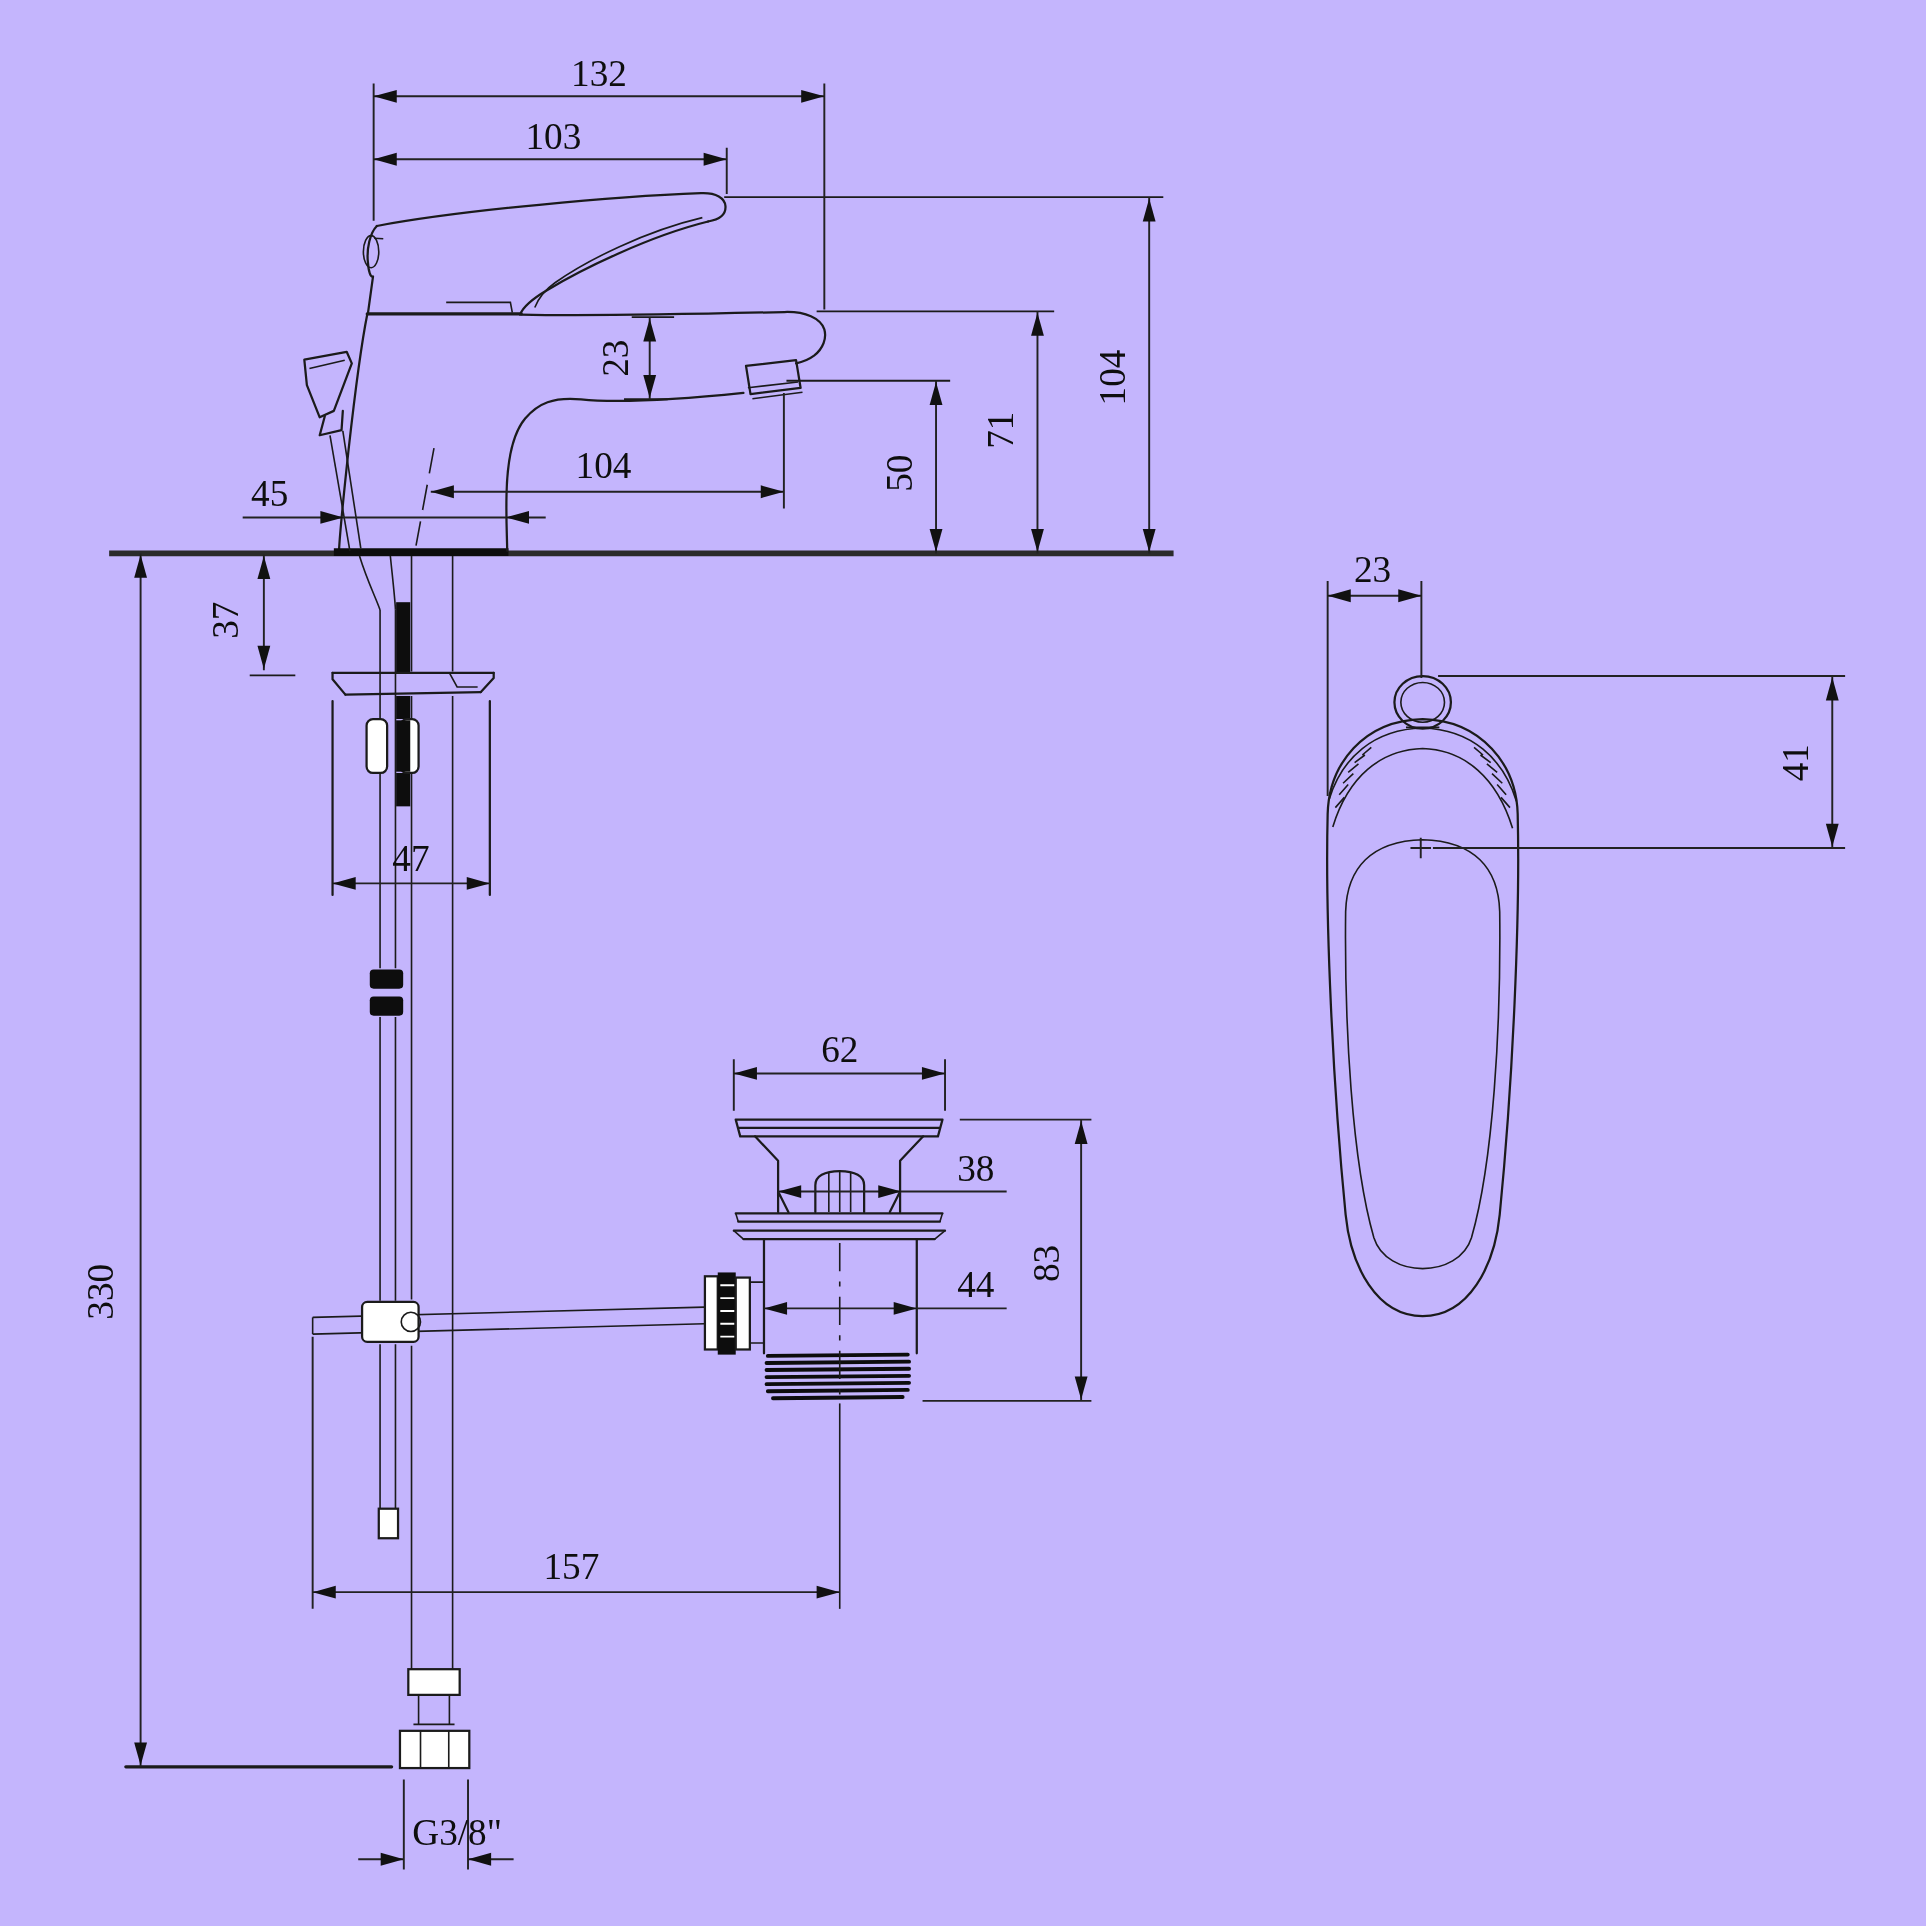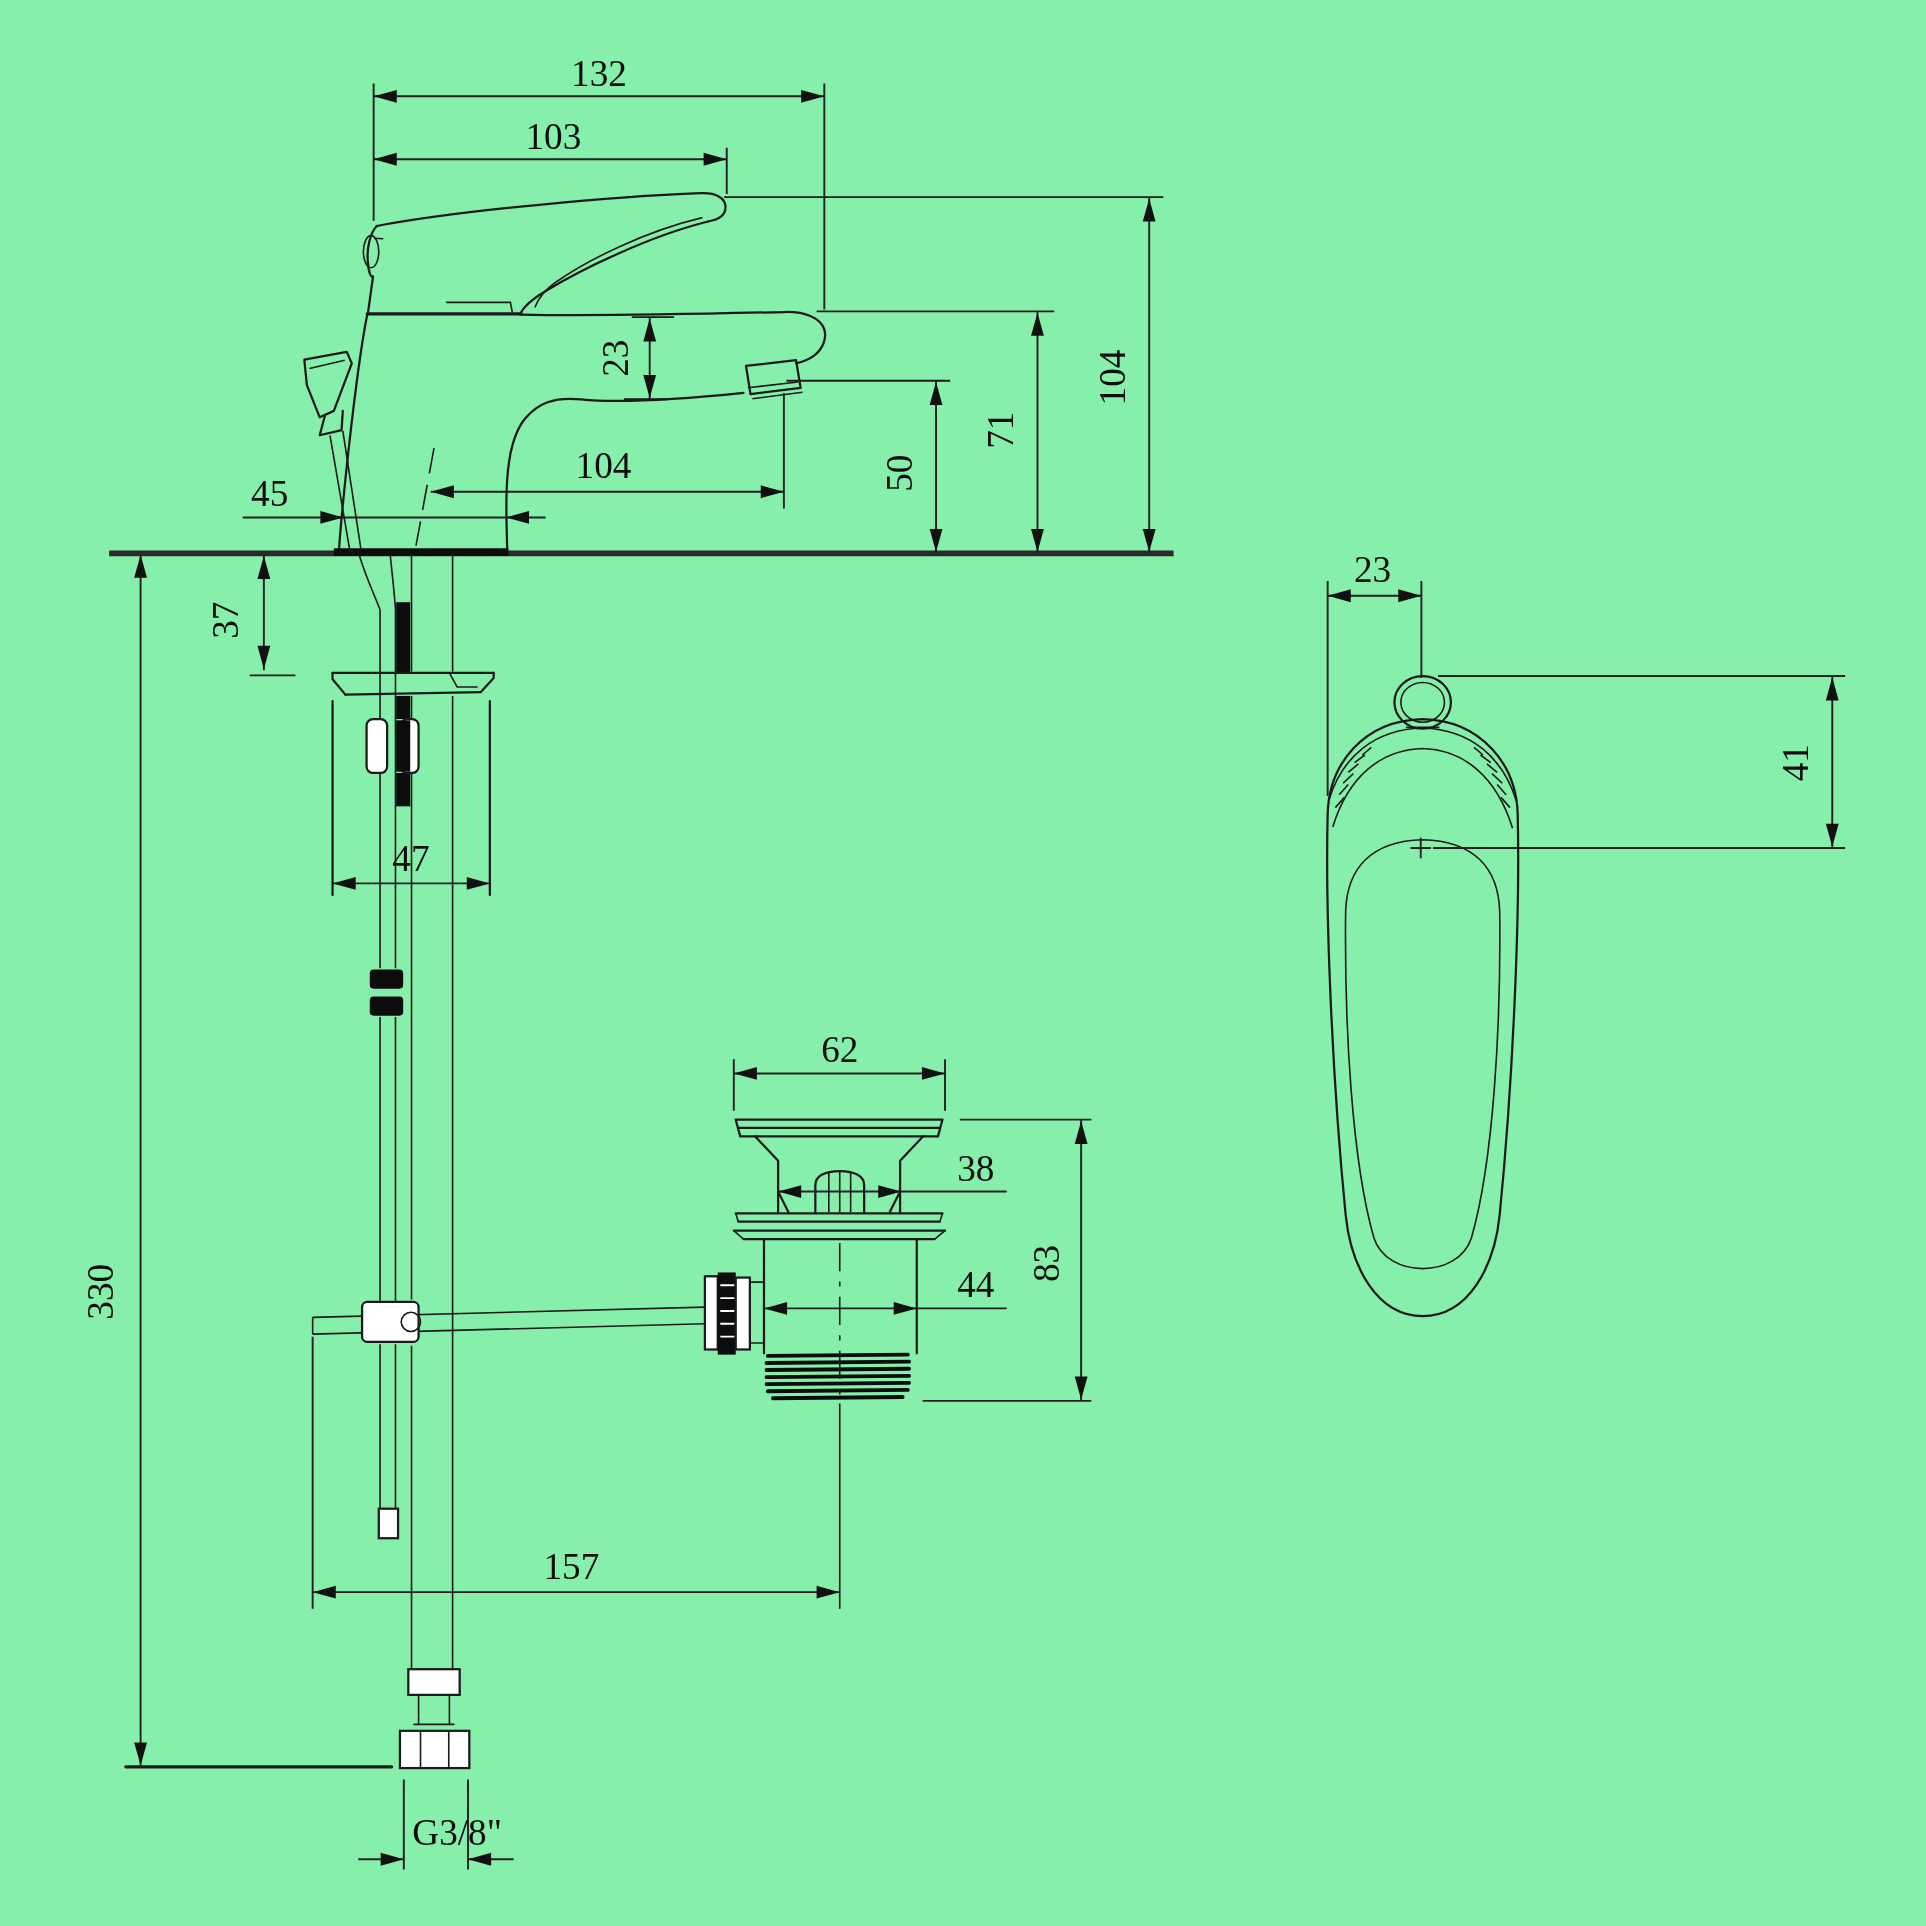--- a/index.html
+++ b/index.html
@@ -1,16 +1,16 @@
 <!DOCTYPE html>
 <html style="font-size:10.3px"><head>
 <meta charset="utf-8">
 <style>
   html,body{margin:0;padding:0;background:#ffffff;}
-  .stage{width:1926px;height:1926px;background:#86efac;position:relative;font-family:"Liberation Serif", serif;}
+  .stage{width:1926px;height:1926px;background:#c4b5fd;position:relative;font-family:"Liberation Serif", serif;}
   svg{display:block;}
   .ol{stroke:#1b1b1b;stroke-width:3.5;fill:none;stroke-linecap:round;stroke-linejoin:round;}
   .ol2{stroke:#1b1b1b;stroke-width:5;fill:none;stroke-linecap:round;}
   .thin{stroke:#1b1b1b;stroke-width:2.5;fill:none;}
   .dim{stroke:#222;stroke-width:3;fill:none;}
   .ar{fill:#111;stroke:none;}
   .blk{fill:#0d0d0d;stroke:none;}
   .wht{fill:#ffffff;stroke:#1b1b1b;stroke-width:3.5;}
   .deck{stroke:#2b2b2b;stroke-width:9;fill:none;}
   .base{stroke:#0d0d0d;stroke-width:12;fill:none;}

